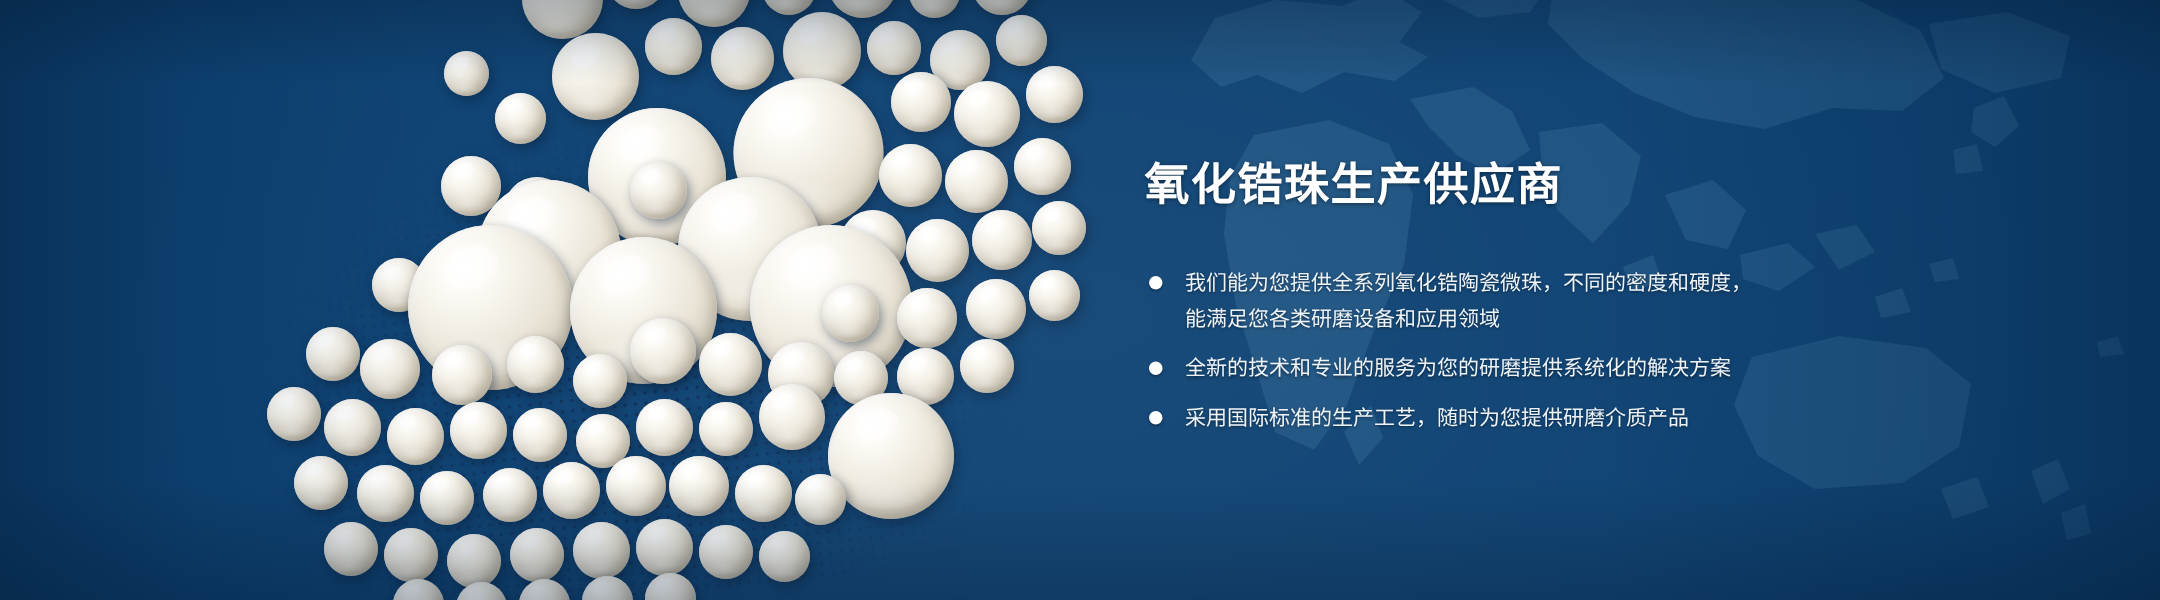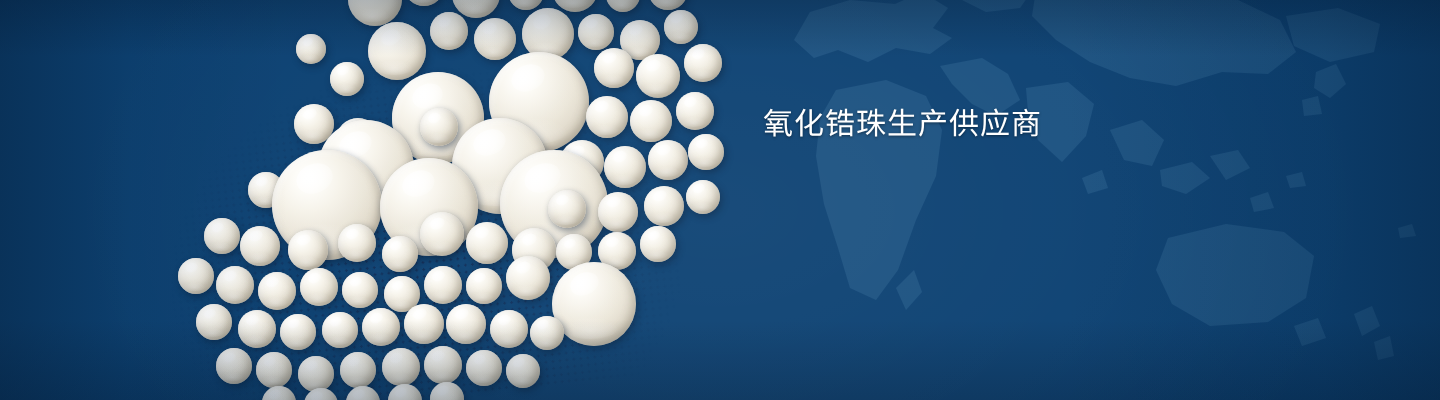--- a/index.html
+++ b/index.html
@@ -143,21 +143,21 @@
   .copy {
     position: absolute;
     left: 763px;
     top: 104px;
     width: 470px;
   }
   .headline {
     margin: 0;
     font-size: 30px;
     line-height: 40px;
-    font-weight: 400;
+    font-weight: 700;
     letter-spacing: 1px;
     color: #ffffff;
     text-shadow: 0 1px 3px rgba(0,0,0,0.45);
     white-space: nowrap;
   }
 
   .bullets {
     list-style: none;
     margin: 32px 0 0 0;
     padding: 0;
@@ -319,15 +319,30 @@
       <div class="bead" style="left: 346px; top: 386px; width: 34px; height: 34px;"></div>
       <div class="bead" style="left: 388px; top: 384px; width: 34px; height: 34px;"></div>
       <div class="bead" style="left: 430px; top: 382px; width: 34px; height: 34px;"></div>
     </div>
 
   <div class="bg-vignette"></div>
 
   <div class="copy">
     <h1 class="headline">氧化锆珠生产供应商</h1>
 
+    <ul class="bullets">
+        <li class="bullet-row">
+          <span class="dot"></span>
+          <span class="bullet-line">我们能为您提供全系列氧化锆陶瓷微珠，不同的密度和硬度，</span>
+          <span class="bullet-line">能满足您各类研磨设备和应用领域</span>
+        </li>
+        <li class="bullet-row">
+          <span class="dot"></span>
+          <span class="bullet-line">全新的技术和专业的服务为您的研磨提供系统化的解决方案</span>
+        </li>
+        <li class="bullet-row">
+          <span class="dot"></span>
+          <span class="bullet-line">采用国际标准的生产工艺，随时为您提供研磨介质产品</span>
+        </li>
+      </ul>
   </div>
 
 </div>
 
 </body></html>

